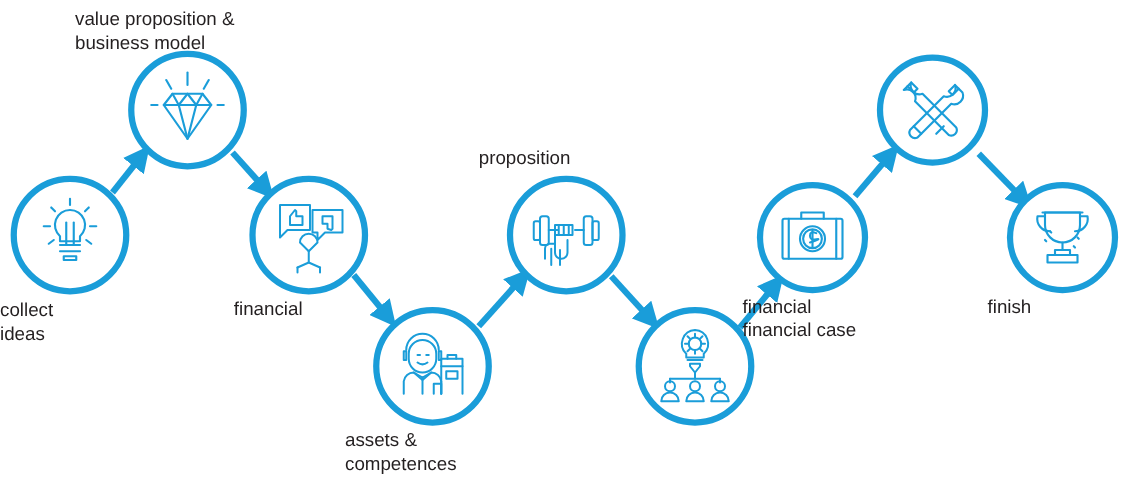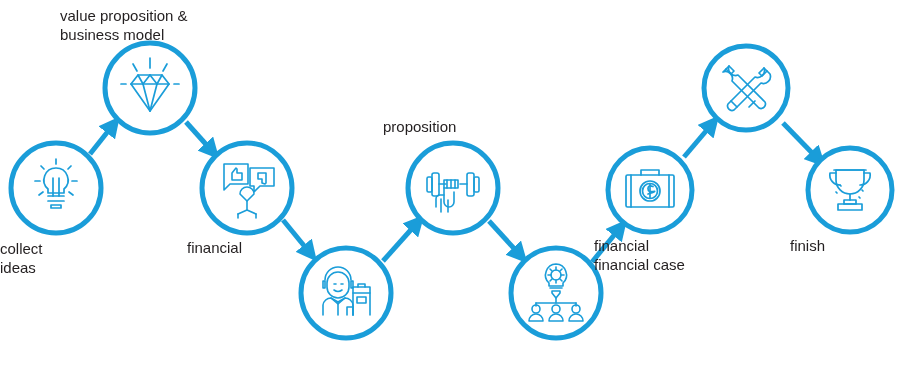--- a/index.html
+++ b/index.html
@@ -224,20 +224,22 @@
   </svg>
 
   <div class="node-label" style="left:0px; top:240px; width:112px;">collect
 ideas</div>
 
   <div class="node-label" style="left:60px; top:7px; width:180px;">value proposition &amp;
 business model</div>
 
   <div class="node-label" style="left:187px; top:239px; width:120px;">financial</div>
 
+  <div class="node-label" style="left:276px; top:344px; width:140px;">assets &amp;
+competences</div>
 
   <div class="node-label" style="left:383px; top:118px; width:140px;">proposition</div>
 
 
   <div class="node-label" style="left:594px; top:237px; width:140px;">financial
 financial case</div>
 
 
   <div class="node-label" style="left:790px; top:237px; width:120px;">finish</div>
 

